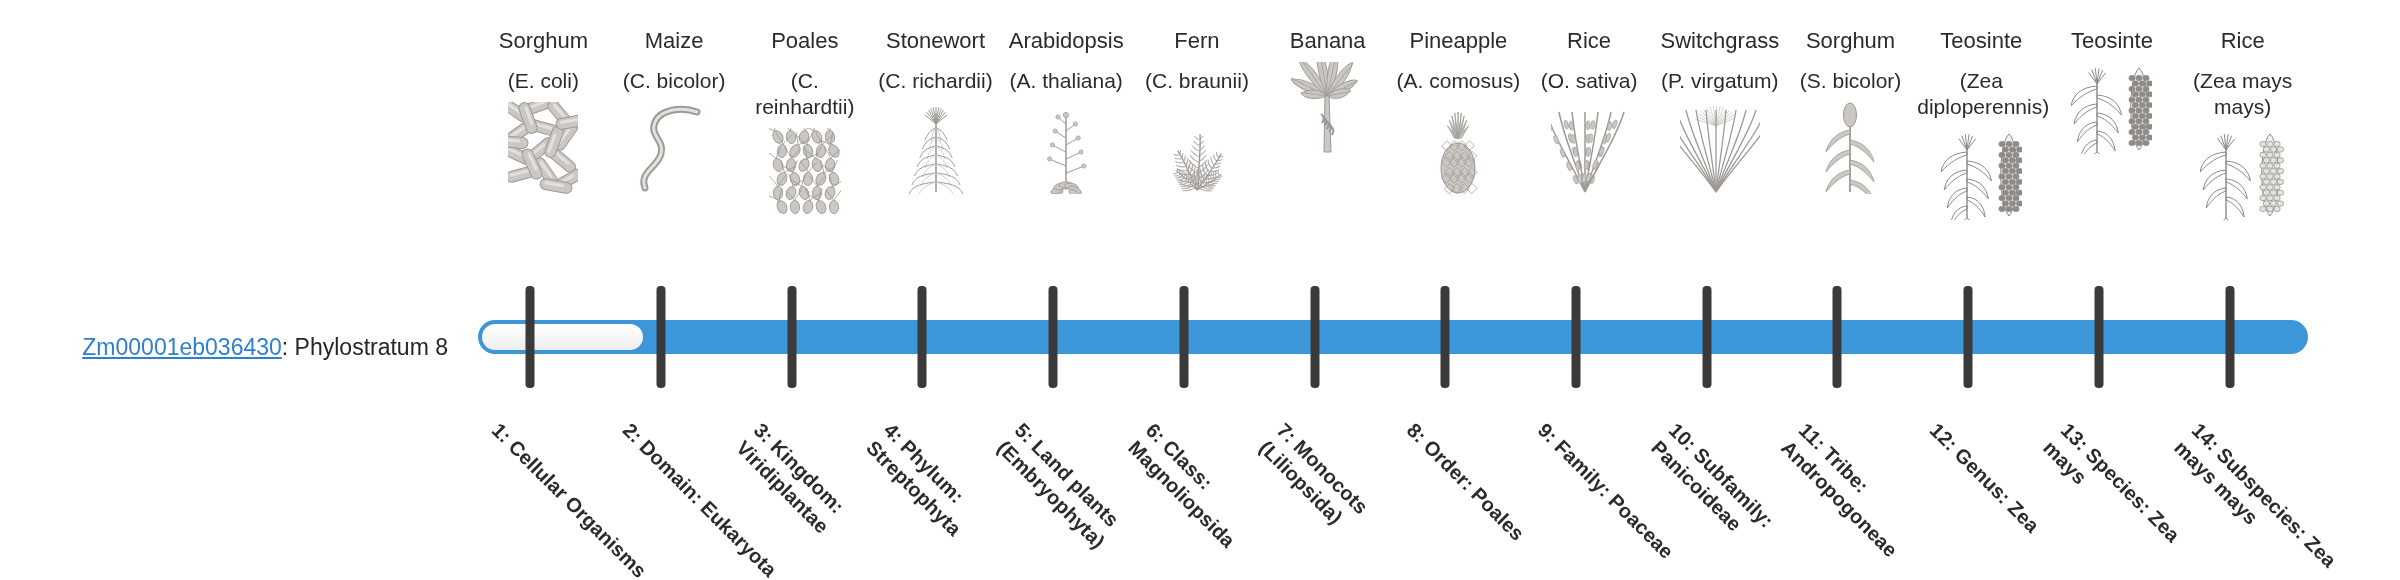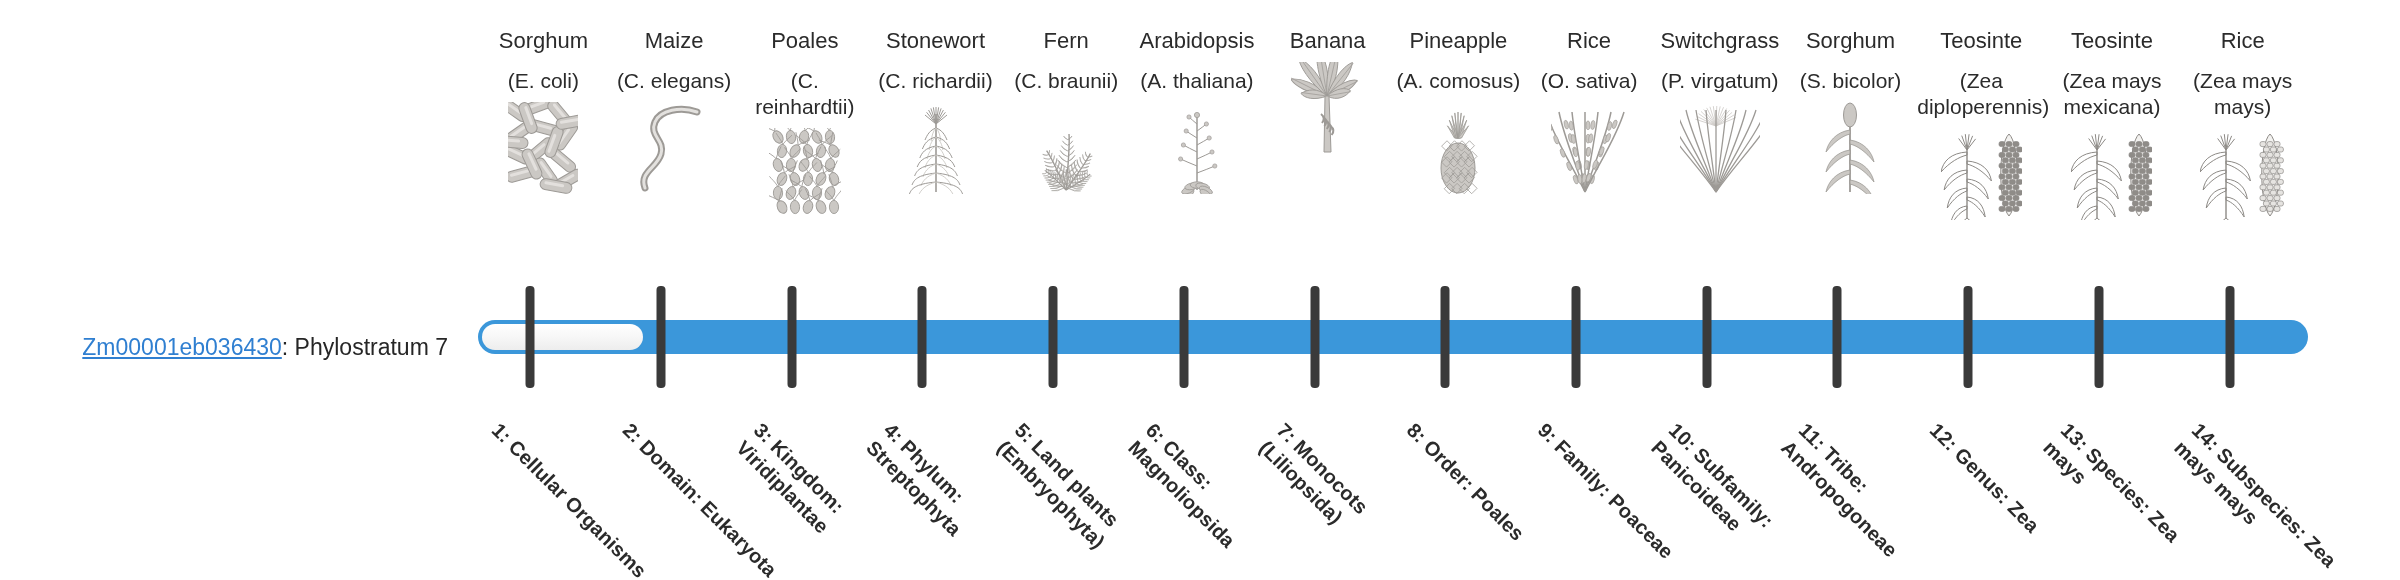--- a/index.html
+++ b/index.html
@@ -139,21 +139,21 @@
     text-align: left;
     letter-spacing: 0.1px;
   }
 </style>
 </head>
 <body>
 
 <div id="viz">
 
   <div id="gene-label">
-    <span id="gene-link">Zm00001eb036430</span><span id="gene-suffix">: Phylostratum 7</span>
+    <span id="gene-link">Zm00001eb036430</span><span id="gene-suffix">: Phylostratum 8</span>
   </div>
 
   <div id="species-strip">
       <div class="species-col">
         <div class="sp-common">Sorghum</div>
         <div class="sp-latin">(E. coli)</div>
         <div class="sp-art">
           <svg width="70" height="92" viewBox="0 0 70 92">
             <g transform="translate(6,8) rotate(35)">
       <rect x="-16" y="-5.5" width="32" height="11" rx="5.5" fill="#cbc8c4" stroke="#9d9a96" stroke-width="1"></rect>
@@ -225,21 +225,21 @@
             </g>
             <g transform="translate(64,20) rotate(-10)">
       <rect x="-16" y="-5.5" width="32" height="11" rx="5.5" fill="#cbc8c4" stroke="#9d9a96" stroke-width="1"></rect>
       <rect x="-12" y="-3" width="20" height="3" rx="1.5" fill="#e8e6e3" opacity="0.8"></rect>
             </g>
           </svg>
         </div>
       </div>
       <div class="species-col">
         <div class="sp-common">Maize</div>
-        <div class="sp-latin">(C. elegans)</div>
+        <div class="sp-latin">(C. bicolor)</div>
         <div class="sp-art">
           <svg width="78" height="92" viewBox="0 0 78 92">
     <path d="M10 86 C4 70 22 66 26 52 C30 38 14 34 20 20 C25 8 46 4 62 10" fill="none" stroke="#9d9a96" stroke-width="7" stroke-linecap="round"></path>
     <path d="M10 86 C4 70 22 66 26 52 C30 38 14 34 20 20 C25 8 46 4 62 10" fill="none" stroke="#e3e1de" stroke-width="3" stroke-linecap="round"></path>
   </svg>
         </div>
       </div>
       <div class="species-col">
         <div class="sp-common">Poales</div>
         <div class="sp-latin">(C. reinhardtii)</div>
@@ -440,133 +440,20 @@
                <path d="M30 71 C 20.5 74 16.700000000000003 79 14.799999999999999 84" stroke="#cbc8c4" stroke-width="0.9" fill="none"></path>
                <path d="M30 71 C 39.5 74 43.3 79 45.2 84" stroke="#cbc8c4" stroke-width="0.9" fill="none"></path>
             <path d="M30 80 C 8.399999999999999 82 5.399999999999999 87 3.3999999999999986 92" stroke="#9d9a96" stroke-width="1" fill="none"></path>
                <path d="M30 80 C 51.6 82 54.6 87 56.6 92" stroke="#9d9a96" stroke-width="1" fill="none"></path>
                <path d="M30 80 C 19.2 83 14.88 88 12.719999999999999 93" stroke="#cbc8c4" stroke-width="0.9" fill="none"></path>
                <path d="M30 80 C 40.8 83 45.12 88 47.28 93" stroke="#cbc8c4" stroke-width="0.9" fill="none"></path>
           </svg>
         </div>
       </div>
       <div class="species-col">
-        <div class="sp-common">Fern</div>
-        <div class="sp-latin">(C. braunii)</div>
-        <div class="sp-art">
-          <svg width="84" height="92" viewBox="0 0 84 92">
-    <g transform="translate(42,88) rotate(0) scale(1)">
-      <path d="M0 0 C 2 -25.2 4 -42 3 -56" stroke="#9d9a96" stroke-width="1.4" fill="none"></path>
-              <path d="M0.2 -5.6000000000000005 q -8.4175 -3.00625 -12.025 -10.22125" stroke="#9d9a96" stroke-width="1" fill="#cbc8c4" opacity="0.85"></path>
-          <path d="M0.2 -5.6000000000000005 q 8.4175 -3.00625 12.025 -10.22125" stroke="#9d9a96" stroke-width="1" fill="#cbc8c4" opacity="0.85"></path>
-              <path d="M0.4 -11.200000000000001 q -7.7349999999999985 -2.7624999999999997 -11.049999999999999 -9.392499999999998" stroke="#9d9a96" stroke-width="1" fill="#cbc8c4" opacity="0.85"></path>
-          <path d="M0.4 -11.200000000000001 q 7.7349999999999985 -2.7624999999999997 11.049999999999999 -9.392499999999998" stroke="#9d9a96" stroke-width="1" fill="#cbc8c4" opacity="0.85"></path>
-              <path d="M0.6 -16.8 q -7.0525 -2.5187500000000003 -10.075000000000001 -8.56375" stroke="#9d9a96" stroke-width="1" fill="#cbc8c4" opacity="0.85"></path>
-          <path d="M0.6 -16.8 q 7.0525 -2.5187500000000003 10.075000000000001 -8.56375" stroke="#9d9a96" stroke-width="1" fill="#cbc8c4" opacity="0.85"></path>
-              <path d="M0.8 -22.400000000000002 q -6.369999999999999 -2.275 -9.1 -7.734999999999999" stroke="#9d9a96" stroke-width="1" fill="#cbc8c4" opacity="0.85"></path>
-          <path d="M0.8 -22.400000000000002 q 6.369999999999999 -2.275 9.1 -7.734999999999999" stroke="#9d9a96" stroke-width="1" fill="#cbc8c4" opacity="0.85"></path>
-              <path d="M1 -28 q -5.6875 -2.03125 -8.125 -6.90625" stroke="#9d9a96" stroke-width="1" fill="#cbc8c4" opacity="0.85"></path>
-          <path d="M1 -28 q 5.6875 -2.03125 8.125 -6.90625" stroke="#9d9a96" stroke-width="1" fill="#cbc8c4" opacity="0.85"></path>
-              <path d="M1.2 -33.6 q -5.005 -1.7875 -7.15 -6.077500000000001" stroke="#9d9a96" stroke-width="1" fill="#cbc8c4" opacity="0.85"></path>
-          <path d="M1.2 -33.6 q 5.005 -1.7875 7.15 -6.077500000000001" stroke="#9d9a96" stroke-width="1" fill="#cbc8c4" opacity="0.85"></path>
-              <path d="M1.4 -39.199999999999996 q -4.3225 -1.5437500000000002 -6.175000000000001 -5.24875" stroke="#9d9a96" stroke-width="1" fill="#cbc8c4" opacity="0.85"></path>
-          <path d="M1.4 -39.199999999999996 q 4.3225 -1.5437500000000002 6.175000000000001 -5.24875" stroke="#9d9a96" stroke-width="1" fill="#cbc8c4" opacity="0.85"></path>
-              <path d="M1.6 -44.800000000000004 q -3.6399999999999992 -1.2999999999999998 -5.199999999999999 -4.419999999999999" stroke="#9d9a96" stroke-width="1" fill="#cbc8c4" opacity="0.85"></path>
-          <path d="M1.6 -44.800000000000004 q 3.6399999999999992 -1.2999999999999998 5.199999999999999 -4.419999999999999" stroke="#9d9a96" stroke-width="1" fill="#cbc8c4" opacity="0.85"></path>
-              <path d="M1.8 -50.4 q -2.9574999999999996 -1.05625 -4.225 -3.5912499999999996" stroke="#9d9a96" stroke-width="1" fill="#cbc8c4" opacity="0.85"></path>
-          <path d="M1.8 -50.4 q 2.9574999999999996 -1.05625 4.225 -3.5912499999999996" stroke="#9d9a96" stroke-width="1" fill="#cbc8c4" opacity="0.85"></path>
-            </g>
-            <g transform="translate(42,88) rotate(-30) scale(0.95)">
-      <path d="M0 0 C 2 -20.7 4 -34.5 3 -46" stroke="#9d9a96" stroke-width="1.4" fill="none"></path>
-              <path d="M0.2 -4.6000000000000005 q -8.4175 -3.00625 -12.025 -10.22125" stroke="#9d9a96" stroke-width="1" fill="#cbc8c4" opacity="0.85"></path>
-          <path d="M0.2 -4.6000000000000005 q 8.4175 -3.00625 12.025 -10.22125" stroke="#9d9a96" stroke-width="1" fill="#cbc8c4" opacity="0.85"></path>
-              <path d="M0.4 -9.200000000000001 q -7.7349999999999985 -2.7624999999999997 -11.049999999999999 -9.392499999999998" stroke="#9d9a96" stroke-width="1" fill="#cbc8c4" opacity="0.85"></path>
-          <path d="M0.4 -9.200000000000001 q 7.7349999999999985 -2.7624999999999997 11.049999999999999 -9.392499999999998" stroke="#9d9a96" stroke-width="1" fill="#cbc8c4" opacity="0.85"></path>
-              <path d="M0.6 -13.799999999999999 q -7.0525 -2.5187500000000003 -10.075000000000001 -8.56375" stroke="#9d9a96" stroke-width="1" fill="#cbc8c4" opacity="0.85"></path>
-          <path d="M0.6 -13.799999999999999 q 7.0525 -2.5187500000000003 10.075000000000001 -8.56375" stroke="#9d9a96" stroke-width="1" fill="#cbc8c4" opacity="0.85"></path>
-              <path d="M0.8 -18.400000000000002 q -6.369999999999999 -2.275 -9.1 -7.734999999999999" stroke="#9d9a96" stroke-width="1" fill="#cbc8c4" opacity="0.85"></path>
-          <path d="M0.8 -18.400000000000002 q 6.369999999999999 -2.275 9.1 -7.734999999999999" stroke="#9d9a96" stroke-width="1" fill="#cbc8c4" opacity="0.85"></path>
-              <path d="M1 -23 q -5.6875 -2.03125 -8.125 -6.90625" stroke="#9d9a96" stroke-width="1" fill="#cbc8c4" opacity="0.85"></path>
-          <path d="M1 -23 q 5.6875 -2.03125 8.125 -6.90625" stroke="#9d9a96" stroke-width="1" fill="#cbc8c4" opacity="0.85"></path>
-              <path d="M1.2 -27.599999999999998 q -5.005 -1.7875 -7.15 -6.077500000000001" stroke="#9d9a96" stroke-width="1" fill="#cbc8c4" opacity="0.85"></path>
-          <path d="M1.2 -27.599999999999998 q 5.005 -1.7875 7.15 -6.077500000000001" stroke="#9d9a96" stroke-width="1" fill="#cbc8c4" opacity="0.85"></path>
-              <path d="M1.4 -32.199999999999996 q -4.3225 -1.5437500000000002 -6.175000000000001 -5.24875" stroke="#9d9a96" stroke-width="1" fill="#cbc8c4" opacity="0.85"></path>
-          <path d="M1.4 -32.199999999999996 q 4.3225 -1.5437500000000002 6.175000000000001 -5.24875" stroke="#9d9a96" stroke-width="1" fill="#cbc8c4" opacity="0.85"></path>
-              <path d="M1.6 -36.800000000000004 q -3.6399999999999992 -1.2999999999999998 -5.199999999999999 -4.419999999999999" stroke="#9d9a96" stroke-width="1" fill="#cbc8c4" opacity="0.85"></path>
-          <path d="M1.6 -36.800000000000004 q 3.6399999999999992 -1.2999999999999998 5.199999999999999 -4.419999999999999" stroke="#9d9a96" stroke-width="1" fill="#cbc8c4" opacity="0.85"></path>
-              <path d="M1.8 -41.4 q -2.9574999999999996 -1.05625 -4.225 -3.5912499999999996" stroke="#9d9a96" stroke-width="1" fill="#cbc8c4" opacity="0.85"></path>
-          <path d="M1.8 -41.4 q 2.9574999999999996 -1.05625 4.225 -3.5912499999999996" stroke="#9d9a96" stroke-width="1" fill="#cbc8c4" opacity="0.85"></path>
-            </g>
-            <g transform="translate(42,88) rotate(30) scale(0.95)">
-      <path d="M0 0 C 2 -20.7 4 -34.5 3 -46" stroke="#9d9a96" stroke-width="1.4" fill="none"></path>
-              <path d="M0.2 -4.6000000000000005 q -8.4175 -3.00625 -12.025 -10.22125" stroke="#9d9a96" stroke-width="1" fill="#cbc8c4" opacity="0.85"></path>
-          <path d="M0.2 -4.6000000000000005 q 8.4175 -3.00625 12.025 -10.22125" stroke="#9d9a96" stroke-width="1" fill="#cbc8c4" opacity="0.85"></path>
-              <path d="M0.4 -9.200000000000001 q -7.7349999999999985 -2.7624999999999997 -11.049999999999999 -9.392499999999998" stroke="#9d9a96" stroke-width="1" fill="#cbc8c4" opacity="0.85"></path>
-          <path d="M0.4 -9.200000000000001 q 7.7349999999999985 -2.7624999999999997 11.049999999999999 -9.392499999999998" stroke="#9d9a96" stroke-width="1" fill="#cbc8c4" opacity="0.85"></path>
-              <path d="M0.6 -13.799999999999999 q -7.0525 -2.5187500000000003 -10.075000000000001 -8.56375" stroke="#9d9a96" stroke-width="1" fill="#cbc8c4" opacity="0.85"></path>
-          <path d="M0.6 -13.799999999999999 q 7.0525 -2.5187500000000003 10.075000000000001 -8.56375" stroke="#9d9a96" stroke-width="1" fill="#cbc8c4" opacity="0.85"></path>
-              <path d="M0.8 -18.400000000000002 q -6.369999999999999 -2.275 -9.1 -7.734999999999999" stroke="#9d9a96" stroke-width="1" fill="#cbc8c4" opacity="0.85"></path>
-          <path d="M0.8 -18.400000000000002 q 6.369999999999999 -2.275 9.1 -7.734999999999999" stroke="#9d9a96" stroke-width="1" fill="#cbc8c4" opacity="0.85"></path>
-              <path d="M1 -23 q -5.6875 -2.03125 -8.125 -6.90625" stroke="#9d9a96" stroke-width="1" fill="#cbc8c4" opacity="0.85"></path>
-          <path d="M1 -23 q 5.6875 -2.03125 8.125 -6.90625" stroke="#9d9a96" stroke-width="1" fill="#cbc8c4" opacity="0.85"></path>
-              <path d="M1.2 -27.599999999999998 q -5.005 -1.7875 -7.15 -6.077500000000001" stroke="#9d9a96" stroke-width="1" fill="#cbc8c4" opacity="0.85"></path>
-          <path d="M1.2 -27.599999999999998 q 5.005 -1.7875 7.15 -6.077500000000001" stroke="#9d9a96" stroke-width="1" fill="#cbc8c4" opacity="0.85"></path>
-              <path d="M1.4 -32.199999999999996 q -4.3225 -1.5437500000000002 -6.175000000000001 -5.24875" stroke="#9d9a96" stroke-width="1" fill="#cbc8c4" opacity="0.85"></path>
-          <path d="M1.4 -32.199999999999996 q 4.3225 -1.5437500000000002 6.175000000000001 -5.24875" stroke="#9d9a96" stroke-width="1" fill="#cbc8c4" opacity="0.85"></path>
-              <path d="M1.6 -36.800000000000004 q -3.6399999999999992 -1.2999999999999998 -5.199999999999999 -4.419999999999999" stroke="#9d9a96" stroke-width="1" fill="#cbc8c4" opacity="0.85"></path>
-          <path d="M1.6 -36.800000000000004 q 3.6399999999999992 -1.2999999999999998 5.199999999999999 -4.419999999999999" stroke="#9d9a96" stroke-width="1" fill="#cbc8c4" opacity="0.85"></path>
-              <path d="M1.8 -41.4 q -2.9574999999999996 -1.05625 -4.225 -3.5912499999999996" stroke="#9d9a96" stroke-width="1" fill="#cbc8c4" opacity="0.85"></path>
-          <path d="M1.8 -41.4 q 2.9574999999999996 -1.05625 4.225 -3.5912499999999996" stroke="#9d9a96" stroke-width="1" fill="#cbc8c4" opacity="0.85"></path>
-            </g>
-    <g transform="translate(42,88) rotate(-52) scale(0.8)">
-      <path d="M0 0 C 2 -16.2 4 -27 3 -36" stroke="#9d9a96" stroke-width="1.4" fill="none"></path>
-              <path d="M0.2 -3.6 q -8.4175 -3.00625 -12.025 -10.22125" stroke="#9d9a96" stroke-width="1" fill="#cbc8c4" opacity="0.85"></path>
-          <path d="M0.2 -3.6 q 8.4175 -3.00625 12.025 -10.22125" stroke="#9d9a96" stroke-width="1" fill="#cbc8c4" opacity="0.85"></path>
-              <path d="M0.4 -7.2 q -7.7349999999999985 -2.7624999999999997 -11.049999999999999 -9.392499999999998" stroke="#9d9a96" stroke-width="1" fill="#cbc8c4" opacity="0.85"></path>
-          <path d="M0.4 -7.2 q 7.7349999999999985 -2.7624999999999997 11.049999999999999 -9.392499999999998" stroke="#9d9a96" stroke-width="1" fill="#cbc8c4" opacity="0.85"></path>
-              <path d="M0.6 -10.799999999999999 q -7.0525 -2.5187500000000003 -10.075000000000001 -8.56375" stroke="#9d9a96" stroke-width="1" fill="#cbc8c4" opacity="0.85"></path>
-          <path d="M0.6 -10.799999999999999 q 7.0525 -2.5187500000000003 10.075000000000001 -8.56375" stroke="#9d9a96" stroke-width="1" fill="#cbc8c4" opacity="0.85"></path>
-              <path d="M0.8 -14.4 q -6.369999999999999 -2.275 -9.1 -7.734999999999999" stroke="#9d9a96" stroke-width="1" fill="#cbc8c4" opacity="0.85"></path>
-          <path d="M0.8 -14.4 q 6.369999999999999 -2.275 9.1 -7.734999999999999" stroke="#9d9a96" stroke-width="1" fill="#cbc8c4" opacity="0.85"></path>
-              <path d="M1 -18 q -5.6875 -2.03125 -8.125 -6.90625" stroke="#9d9a96" stroke-width="1" fill="#cbc8c4" opacity="0.85"></path>
-          <path d="M1 -18 q 5.6875 -2.03125 8.125 -6.90625" stroke="#9d9a96" stroke-width="1" fill="#cbc8c4" opacity="0.85"></path>
-              <path d="M1.2 -21.599999999999998 q -5.005 -1.7875 -7.15 -6.077500000000001" stroke="#9d9a96" stroke-width="1" fill="#cbc8c4" opacity="0.85"></path>
-          <path d="M1.2 -21.599999999999998 q 5.005 -1.7875 7.15 -6.077500000000001" stroke="#9d9a96" stroke-width="1" fill="#cbc8c4" opacity="0.85"></path>
-              <path d="M1.4 -25.2 q -4.3225 -1.5437500000000002 -6.175000000000001 -5.24875" stroke="#9d9a96" stroke-width="1" fill="#cbc8c4" opacity="0.85"></path>
-          <path d="M1.4 -25.2 q 4.3225 -1.5437500000000002 6.175000000000001 -5.24875" stroke="#9d9a96" stroke-width="1" fill="#cbc8c4" opacity="0.85"></path>
-              <path d="M1.6 -28.8 q -3.6399999999999992 -1.2999999999999998 -5.199999999999999 -4.419999999999999" stroke="#9d9a96" stroke-width="1" fill="#cbc8c4" opacity="0.85"></path>
-          <path d="M1.6 -28.8 q 3.6399999999999992 -1.2999999999999998 5.199999999999999 -4.419999999999999" stroke="#9d9a96" stroke-width="1" fill="#cbc8c4" opacity="0.85"></path>
-              <path d="M1.8 -32.4 q -2.9574999999999996 -1.05625 -4.225 -3.5912499999999996" stroke="#9d9a96" stroke-width="1" fill="#cbc8c4" opacity="0.85"></path>
-          <path d="M1.8 -32.4 q 2.9574999999999996 -1.05625 4.225 -3.5912499999999996" stroke="#9d9a96" stroke-width="1" fill="#cbc8c4" opacity="0.85"></path>
-            </g>
-            <g transform="translate(42,88) rotate(52) scale(0.8)">
-      <path d="M0 0 C 2 -16.2 4 -27 3 -36" stroke="#9d9a96" stroke-width="1.4" fill="none"></path>
-              <path d="M0.2 -3.6 q -8.4175 -3.00625 -12.025 -10.22125" stroke="#9d9a96" stroke-width="1" fill="#cbc8c4" opacity="0.85"></path>
-          <path d="M0.2 -3.6 q 8.4175 -3.00625 12.025 -10.22125" stroke="#9d9a96" stroke-width="1" fill="#cbc8c4" opacity="0.85"></path>
-              <path d="M0.4 -7.2 q -7.7349999999999985 -2.7624999999999997 -11.049999999999999 -9.392499999999998" stroke="#9d9a96" stroke-width="1" fill="#cbc8c4" opacity="0.85"></path>
-          <path d="M0.4 -7.2 q 7.7349999999999985 -2.7624999999999997 11.049999999999999 -9.392499999999998" stroke="#9d9a96" stroke-width="1" fill="#cbc8c4" opacity="0.85"></path>
-              <path d="M0.6 -10.799999999999999 q -7.0525 -2.5187500000000003 -10.075000000000001 -8.56375" stroke="#9d9a96" stroke-width="1" fill="#cbc8c4" opacity="0.85"></path>
-          <path d="M0.6 -10.799999999999999 q 7.0525 -2.5187500000000003 10.075000000000001 -8.56375" stroke="#9d9a96" stroke-width="1" fill="#cbc8c4" opacity="0.85"></path>
-              <path d="M0.8 -14.4 q -6.369999999999999 -2.275 -9.1 -7.734999999999999" stroke="#9d9a96" stroke-width="1" fill="#cbc8c4" opacity="0.85"></path>
-          <path d="M0.8 -14.4 q 6.369999999999999 -2.275 9.1 -7.734999999999999" stroke="#9d9a96" stroke-width="1" fill="#cbc8c4" opacity="0.85"></path>
-              <path d="M1 -18 q -5.6875 -2.03125 -8.125 -6.90625" stroke="#9d9a96" stroke-width="1" fill="#cbc8c4" opacity="0.85"></path>
-          <path d="M1 -18 q 5.6875 -2.03125 8.125 -6.90625" stroke="#9d9a96" stroke-width="1" fill="#cbc8c4" opacity="0.85"></path>
-              <path d="M1.2 -21.599999999999998 q -5.005 -1.7875 -7.15 -6.077500000000001" stroke="#9d9a96" stroke-width="1" fill="#cbc8c4" opacity="0.85"></path>
-          <path d="M1.2 -21.599999999999998 q 5.005 -1.7875 7.15 -6.077500000000001" stroke="#9d9a96" stroke-width="1" fill="#cbc8c4" opacity="0.85"></path>
-              <path d="M1.4 -25.2 q -4.3225 -1.5437500000000002 -6.175000000000001 -5.24875" stroke="#9d9a96" stroke-width="1" fill="#cbc8c4" opacity="0.85"></path>
-          <path d="M1.4 -25.2 q 4.3225 -1.5437500000000002 6.175000000000001 -5.24875" stroke="#9d9a96" stroke-width="1" fill="#cbc8c4" opacity="0.85"></path>
-              <path d="M1.6 -28.8 q -3.6399999999999992 -1.2999999999999998 -5.199999999999999 -4.419999999999999" stroke="#9d9a96" stroke-width="1" fill="#cbc8c4" opacity="0.85"></path>
-          <path d="M1.6 -28.8 q 3.6399999999999992 -1.2999999999999998 5.199999999999999 -4.419999999999999" stroke="#9d9a96" stroke-width="1" fill="#cbc8c4" opacity="0.85"></path>
-              <path d="M1.8 -32.4 q -2.9574999999999996 -1.05625 -4.225 -3.5912499999999996" stroke="#9d9a96" stroke-width="1" fill="#cbc8c4" opacity="0.85"></path>
-          <path d="M1.8 -32.4 q 2.9574999999999996 -1.05625 4.225 -3.5912499999999996" stroke="#9d9a96" stroke-width="1" fill="#cbc8c4" opacity="0.85"></path>
-            </g>
-          </svg>
-        </div>
-      </div>
-      <div class="species-col">
         <div class="sp-common">Arabidopsis</div>
         <div class="sp-latin">(A. thaliana)</div>
         <div class="sp-art">
           <svg width="60" height="92" viewBox="0 0 60 92">
     <line x1="30" y1="14" x2="30" y2="88" stroke="#9d9a96" stroke-width="1.5"></line>
             <path d="M30 22 q -4.8 -4 -8 -7" stroke="#9d9a96" stroke-width="1" fill="none"></path>
          <circle cx="22" cy="15" r="2.1" fill="#cbc8c4" stroke="#9d9a96" stroke-width="0.7"></circle>
             <path d="M30 29 q 5.64 -4 9.4 -7" stroke="#9d9a96" stroke-width="1" fill="none"></path>
          <circle cx="39.4" cy="22" r="2.1" fill="#cbc8c4" stroke="#9d9a96" stroke-width="0.7"></circle>
             <path d="M30 36 q -6.48 -4 -10.8 -7" stroke="#9d9a96" stroke-width="1" fill="none"></path>
@@ -582,20 +469,133 @@
             <path d="M30 71 q 10.679999999999998 -4 17.799999999999997 -7" stroke="#9d9a96" stroke-width="1" fill="none"></path>
          <circle cx="47.8" cy="64" r="2.1" fill="#cbc8c4" stroke="#9d9a96" stroke-width="0.7"></circle>
             <ellipse cx="19.16711471686571" cy="85.47905546699921" rx="7" ry="3.2" transform="rotate(-36.36363636363636 30 86)" fill="#cbc8c4" stroke="#9d9a96" stroke-width="0.8"></ellipse>
             <ellipse cx="21.21500938947978" cy="84.19455493054386" rx="7" ry="3.2" transform="rotate(-24.09090909090909 30 86)" fill="#cbc8c4" stroke="#9d9a96" stroke-width="0.8"></ellipse>
             <ellipse cx="25.17791738532015" cy="83.3036178611025" rx="7" ry="3.2" transform="rotate(-11.818181818181817 30 86)" fill="#cbc8c4" stroke="#9d9a96" stroke-width="0.8"></ellipse>
             <ellipse cx="30.19197647081012" cy="83.00045691453083" rx="7" ry="3.2" transform="rotate(0.45454545454545453 30 86)" fill="#cbc8c4" stroke="#9d9a96" stroke-width="0.8"></ellipse>
             <ellipse cx="35.164187190644796" cy="83.35115722142322" rx="7" ry="3.2" transform="rotate(12.727272727272727 30 86)" fill="#cbc8c4" stroke="#9d9a96" stroke-width="0.8"></ellipse>
             <ellipse cx="39.01067248717891" cy="84.27927069094686" rx="7" ry="3.2" transform="rotate(24.999999999999996 30 86)" fill="#cbc8c4" stroke="#9d9a96" stroke-width="0.8"></ellipse>
             <ellipse cx="40.892948756157274" cy="85.5824806971198" rx="7" ry="3.2" transform="rotate(37.272727272727266 30 86)" fill="#cbc8c4" stroke="#9d9a96" stroke-width="0.8"></ellipse>
     <circle cx="30" cy="13" r="2.6" fill="#cbc8c4" stroke="#9d9a96" stroke-width="0.8"></circle>
+          </svg>
+        </div>
+      </div>
+      <div class="species-col">
+        <div class="sp-common">Fern</div>
+        <div class="sp-latin">(C. braunii)</div>
+        <div class="sp-art">
+          <svg width="84" height="92" viewBox="0 0 84 92">
+    <g transform="translate(42,88) rotate(0) scale(1)">
+      <path d="M0 0 C 2 -25.2 4 -42 3 -56" stroke="#9d9a96" stroke-width="1.4" fill="none"></path>
+              <path d="M0.2 -5.6000000000000005 q -8.4175 -3.00625 -12.025 -10.22125" stroke="#9d9a96" stroke-width="1" fill="#cbc8c4" opacity="0.85"></path>
+          <path d="M0.2 -5.6000000000000005 q 8.4175 -3.00625 12.025 -10.22125" stroke="#9d9a96" stroke-width="1" fill="#cbc8c4" opacity="0.85"></path>
+              <path d="M0.4 -11.200000000000001 q -7.7349999999999985 -2.7624999999999997 -11.049999999999999 -9.392499999999998" stroke="#9d9a96" stroke-width="1" fill="#cbc8c4" opacity="0.85"></path>
+          <path d="M0.4 -11.200000000000001 q 7.7349999999999985 -2.7624999999999997 11.049999999999999 -9.392499999999998" stroke="#9d9a96" stroke-width="1" fill="#cbc8c4" opacity="0.85"></path>
+              <path d="M0.6 -16.8 q -7.0525 -2.5187500000000003 -10.075000000000001 -8.56375" stroke="#9d9a96" stroke-width="1" fill="#cbc8c4" opacity="0.85"></path>
+          <path d="M0.6 -16.8 q 7.0525 -2.5187500000000003 10.075000000000001 -8.56375" stroke="#9d9a96" stroke-width="1" fill="#cbc8c4" opacity="0.85"></path>
+              <path d="M0.8 -22.400000000000002 q -6.369999999999999 -2.275 -9.1 -7.734999999999999" stroke="#9d9a96" stroke-width="1" fill="#cbc8c4" opacity="0.85"></path>
+          <path d="M0.8 -22.400000000000002 q 6.369999999999999 -2.275 9.1 -7.734999999999999" stroke="#9d9a96" stroke-width="1" fill="#cbc8c4" opacity="0.85"></path>
+              <path d="M1 -28 q -5.6875 -2.03125 -8.125 -6.90625" stroke="#9d9a96" stroke-width="1" fill="#cbc8c4" opacity="0.85"></path>
+          <path d="M1 -28 q 5.6875 -2.03125 8.125 -6.90625" stroke="#9d9a96" stroke-width="1" fill="#cbc8c4" opacity="0.85"></path>
+              <path d="M1.2 -33.6 q -5.005 -1.7875 -7.15 -6.077500000000001" stroke="#9d9a96" stroke-width="1" fill="#cbc8c4" opacity="0.85"></path>
+          <path d="M1.2 -33.6 q 5.005 -1.7875 7.15 -6.077500000000001" stroke="#9d9a96" stroke-width="1" fill="#cbc8c4" opacity="0.85"></path>
+              <path d="M1.4 -39.199999999999996 q -4.3225 -1.5437500000000002 -6.175000000000001 -5.24875" stroke="#9d9a96" stroke-width="1" fill="#cbc8c4" opacity="0.85"></path>
+          <path d="M1.4 -39.199999999999996 q 4.3225 -1.5437500000000002 6.175000000000001 -5.24875" stroke="#9d9a96" stroke-width="1" fill="#cbc8c4" opacity="0.85"></path>
+              <path d="M1.6 -44.800000000000004 q -3.6399999999999992 -1.2999999999999998 -5.199999999999999 -4.419999999999999" stroke="#9d9a96" stroke-width="1" fill="#cbc8c4" opacity="0.85"></path>
+          <path d="M1.6 -44.800000000000004 q 3.6399999999999992 -1.2999999999999998 5.199999999999999 -4.419999999999999" stroke="#9d9a96" stroke-width="1" fill="#cbc8c4" opacity="0.85"></path>
+              <path d="M1.8 -50.4 q -2.9574999999999996 -1.05625 -4.225 -3.5912499999999996" stroke="#9d9a96" stroke-width="1" fill="#cbc8c4" opacity="0.85"></path>
+          <path d="M1.8 -50.4 q 2.9574999999999996 -1.05625 4.225 -3.5912499999999996" stroke="#9d9a96" stroke-width="1" fill="#cbc8c4" opacity="0.85"></path>
+            </g>
+            <g transform="translate(42,88) rotate(-30) scale(0.95)">
+      <path d="M0 0 C 2 -20.7 4 -34.5 3 -46" stroke="#9d9a96" stroke-width="1.4" fill="none"></path>
+              <path d="M0.2 -4.6000000000000005 q -8.4175 -3.00625 -12.025 -10.22125" stroke="#9d9a96" stroke-width="1" fill="#cbc8c4" opacity="0.85"></path>
+          <path d="M0.2 -4.6000000000000005 q 8.4175 -3.00625 12.025 -10.22125" stroke="#9d9a96" stroke-width="1" fill="#cbc8c4" opacity="0.85"></path>
+              <path d="M0.4 -9.200000000000001 q -7.7349999999999985 -2.7624999999999997 -11.049999999999999 -9.392499999999998" stroke="#9d9a96" stroke-width="1" fill="#cbc8c4" opacity="0.85"></path>
+          <path d="M0.4 -9.200000000000001 q 7.7349999999999985 -2.7624999999999997 11.049999999999999 -9.392499999999998" stroke="#9d9a96" stroke-width="1" fill="#cbc8c4" opacity="0.85"></path>
+              <path d="M0.6 -13.799999999999999 q -7.0525 -2.5187500000000003 -10.075000000000001 -8.56375" stroke="#9d9a96" stroke-width="1" fill="#cbc8c4" opacity="0.85"></path>
+          <path d="M0.6 -13.799999999999999 q 7.0525 -2.5187500000000003 10.075000000000001 -8.56375" stroke="#9d9a96" stroke-width="1" fill="#cbc8c4" opacity="0.85"></path>
+              <path d="M0.8 -18.400000000000002 q -6.369999999999999 -2.275 -9.1 -7.734999999999999" stroke="#9d9a96" stroke-width="1" fill="#cbc8c4" opacity="0.85"></path>
+          <path d="M0.8 -18.400000000000002 q 6.369999999999999 -2.275 9.1 -7.734999999999999" stroke="#9d9a96" stroke-width="1" fill="#cbc8c4" opacity="0.85"></path>
+              <path d="M1 -23 q -5.6875 -2.03125 -8.125 -6.90625" stroke="#9d9a96" stroke-width="1" fill="#cbc8c4" opacity="0.85"></path>
+          <path d="M1 -23 q 5.6875 -2.03125 8.125 -6.90625" stroke="#9d9a96" stroke-width="1" fill="#cbc8c4" opacity="0.85"></path>
+              <path d="M1.2 -27.599999999999998 q -5.005 -1.7875 -7.15 -6.077500000000001" stroke="#9d9a96" stroke-width="1" fill="#cbc8c4" opacity="0.85"></path>
+          <path d="M1.2 -27.599999999999998 q 5.005 -1.7875 7.15 -6.077500000000001" stroke="#9d9a96" stroke-width="1" fill="#cbc8c4" opacity="0.85"></path>
+              <path d="M1.4 -32.199999999999996 q -4.3225 -1.5437500000000002 -6.175000000000001 -5.24875" stroke="#9d9a96" stroke-width="1" fill="#cbc8c4" opacity="0.85"></path>
+          <path d="M1.4 -32.199999999999996 q 4.3225 -1.5437500000000002 6.175000000000001 -5.24875" stroke="#9d9a96" stroke-width="1" fill="#cbc8c4" opacity="0.85"></path>
+              <path d="M1.6 -36.800000000000004 q -3.6399999999999992 -1.2999999999999998 -5.199999999999999 -4.419999999999999" stroke="#9d9a96" stroke-width="1" fill="#cbc8c4" opacity="0.85"></path>
+          <path d="M1.6 -36.800000000000004 q 3.6399999999999992 -1.2999999999999998 5.199999999999999 -4.419999999999999" stroke="#9d9a96" stroke-width="1" fill="#cbc8c4" opacity="0.85"></path>
+              <path d="M1.8 -41.4 q -2.9574999999999996 -1.05625 -4.225 -3.5912499999999996" stroke="#9d9a96" stroke-width="1" fill="#cbc8c4" opacity="0.85"></path>
+          <path d="M1.8 -41.4 q 2.9574999999999996 -1.05625 4.225 -3.5912499999999996" stroke="#9d9a96" stroke-width="1" fill="#cbc8c4" opacity="0.85"></path>
+            </g>
+            <g transform="translate(42,88) rotate(30) scale(0.95)">
+      <path d="M0 0 C 2 -20.7 4 -34.5 3 -46" stroke="#9d9a96" stroke-width="1.4" fill="none"></path>
+              <path d="M0.2 -4.6000000000000005 q -8.4175 -3.00625 -12.025 -10.22125" stroke="#9d9a96" stroke-width="1" fill="#cbc8c4" opacity="0.85"></path>
+          <path d="M0.2 -4.6000000000000005 q 8.4175 -3.00625 12.025 -10.22125" stroke="#9d9a96" stroke-width="1" fill="#cbc8c4" opacity="0.85"></path>
+              <path d="M0.4 -9.200000000000001 q -7.7349999999999985 -2.7624999999999997 -11.049999999999999 -9.392499999999998" stroke="#9d9a96" stroke-width="1" fill="#cbc8c4" opacity="0.85"></path>
+          <path d="M0.4 -9.200000000000001 q 7.7349999999999985 -2.7624999999999997 11.049999999999999 -9.392499999999998" stroke="#9d9a96" stroke-width="1" fill="#cbc8c4" opacity="0.85"></path>
+              <path d="M0.6 -13.799999999999999 q -7.0525 -2.5187500000000003 -10.075000000000001 -8.56375" stroke="#9d9a96" stroke-width="1" fill="#cbc8c4" opacity="0.85"></path>
+          <path d="M0.6 -13.799999999999999 q 7.0525 -2.5187500000000003 10.075000000000001 -8.56375" stroke="#9d9a96" stroke-width="1" fill="#cbc8c4" opacity="0.85"></path>
+              <path d="M0.8 -18.400000000000002 q -6.369999999999999 -2.275 -9.1 -7.734999999999999" stroke="#9d9a96" stroke-width="1" fill="#cbc8c4" opacity="0.85"></path>
+          <path d="M0.8 -18.400000000000002 q 6.369999999999999 -2.275 9.1 -7.734999999999999" stroke="#9d9a96" stroke-width="1" fill="#cbc8c4" opacity="0.85"></path>
+              <path d="M1 -23 q -5.6875 -2.03125 -8.125 -6.90625" stroke="#9d9a96" stroke-width="1" fill="#cbc8c4" opacity="0.85"></path>
+          <path d="M1 -23 q 5.6875 -2.03125 8.125 -6.90625" stroke="#9d9a96" stroke-width="1" fill="#cbc8c4" opacity="0.85"></path>
+              <path d="M1.2 -27.599999999999998 q -5.005 -1.7875 -7.15 -6.077500000000001" stroke="#9d9a96" stroke-width="1" fill="#cbc8c4" opacity="0.85"></path>
+          <path d="M1.2 -27.599999999999998 q 5.005 -1.7875 7.15 -6.077500000000001" stroke="#9d9a96" stroke-width="1" fill="#cbc8c4" opacity="0.85"></path>
+              <path d="M1.4 -32.199999999999996 q -4.3225 -1.5437500000000002 -6.175000000000001 -5.24875" stroke="#9d9a96" stroke-width="1" fill="#cbc8c4" opacity="0.85"></path>
+          <path d="M1.4 -32.199999999999996 q 4.3225 -1.5437500000000002 6.175000000000001 -5.24875" stroke="#9d9a96" stroke-width="1" fill="#cbc8c4" opacity="0.85"></path>
+              <path d="M1.6 -36.800000000000004 q -3.6399999999999992 -1.2999999999999998 -5.199999999999999 -4.419999999999999" stroke="#9d9a96" stroke-width="1" fill="#cbc8c4" opacity="0.85"></path>
+          <path d="M1.6 -36.800000000000004 q 3.6399999999999992 -1.2999999999999998 5.199999999999999 -4.419999999999999" stroke="#9d9a96" stroke-width="1" fill="#cbc8c4" opacity="0.85"></path>
+              <path d="M1.8 -41.4 q -2.9574999999999996 -1.05625 -4.225 -3.5912499999999996" stroke="#9d9a96" stroke-width="1" fill="#cbc8c4" opacity="0.85"></path>
+          <path d="M1.8 -41.4 q 2.9574999999999996 -1.05625 4.225 -3.5912499999999996" stroke="#9d9a96" stroke-width="1" fill="#cbc8c4" opacity="0.85"></path>
+            </g>
+    <g transform="translate(42,88) rotate(-52) scale(0.8)">
+      <path d="M0 0 C 2 -16.2 4 -27 3 -36" stroke="#9d9a96" stroke-width="1.4" fill="none"></path>
+              <path d="M0.2 -3.6 q -8.4175 -3.00625 -12.025 -10.22125" stroke="#9d9a96" stroke-width="1" fill="#cbc8c4" opacity="0.85"></path>
+          <path d="M0.2 -3.6 q 8.4175 -3.00625 12.025 -10.22125" stroke="#9d9a96" stroke-width="1" fill="#cbc8c4" opacity="0.85"></path>
+              <path d="M0.4 -7.2 q -7.7349999999999985 -2.7624999999999997 -11.049999999999999 -9.392499999999998" stroke="#9d9a96" stroke-width="1" fill="#cbc8c4" opacity="0.85"></path>
+          <path d="M0.4 -7.2 q 7.7349999999999985 -2.7624999999999997 11.049999999999999 -9.392499999999998" stroke="#9d9a96" stroke-width="1" fill="#cbc8c4" opacity="0.85"></path>
+              <path d="M0.6 -10.799999999999999 q -7.0525 -2.5187500000000003 -10.075000000000001 -8.56375" stroke="#9d9a96" stroke-width="1" fill="#cbc8c4" opacity="0.85"></path>
+          <path d="M0.6 -10.799999999999999 q 7.0525 -2.5187500000000003 10.075000000000001 -8.56375" stroke="#9d9a96" stroke-width="1" fill="#cbc8c4" opacity="0.85"></path>
+              <path d="M0.8 -14.4 q -6.369999999999999 -2.275 -9.1 -7.734999999999999" stroke="#9d9a96" stroke-width="1" fill="#cbc8c4" opacity="0.85"></path>
+          <path d="M0.8 -14.4 q 6.369999999999999 -2.275 9.1 -7.734999999999999" stroke="#9d9a96" stroke-width="1" fill="#cbc8c4" opacity="0.85"></path>
+              <path d="M1 -18 q -5.6875 -2.03125 -8.125 -6.90625" stroke="#9d9a96" stroke-width="1" fill="#cbc8c4" opacity="0.85"></path>
+          <path d="M1 -18 q 5.6875 -2.03125 8.125 -6.90625" stroke="#9d9a96" stroke-width="1" fill="#cbc8c4" opacity="0.85"></path>
+              <path d="M1.2 -21.599999999999998 q -5.005 -1.7875 -7.15 -6.077500000000001" stroke="#9d9a96" stroke-width="1" fill="#cbc8c4" opacity="0.85"></path>
+          <path d="M1.2 -21.599999999999998 q 5.005 -1.7875 7.15 -6.077500000000001" stroke="#9d9a96" stroke-width="1" fill="#cbc8c4" opacity="0.85"></path>
+              <path d="M1.4 -25.2 q -4.3225 -1.5437500000000002 -6.175000000000001 -5.24875" stroke="#9d9a96" stroke-width="1" fill="#cbc8c4" opacity="0.85"></path>
+          <path d="M1.4 -25.2 q 4.3225 -1.5437500000000002 6.175000000000001 -5.24875" stroke="#9d9a96" stroke-width="1" fill="#cbc8c4" opacity="0.85"></path>
+              <path d="M1.6 -28.8 q -3.6399999999999992 -1.2999999999999998 -5.199999999999999 -4.419999999999999" stroke="#9d9a96" stroke-width="1" fill="#cbc8c4" opacity="0.85"></path>
+          <path d="M1.6 -28.8 q 3.6399999999999992 -1.2999999999999998 5.199999999999999 -4.419999999999999" stroke="#9d9a96" stroke-width="1" fill="#cbc8c4" opacity="0.85"></path>
+              <path d="M1.8 -32.4 q -2.9574999999999996 -1.05625 -4.225 -3.5912499999999996" stroke="#9d9a96" stroke-width="1" fill="#cbc8c4" opacity="0.85"></path>
+          <path d="M1.8 -32.4 q 2.9574999999999996 -1.05625 4.225 -3.5912499999999996" stroke="#9d9a96" stroke-width="1" fill="#cbc8c4" opacity="0.85"></path>
+            </g>
+            <g transform="translate(42,88) rotate(52) scale(0.8)">
+      <path d="M0 0 C 2 -16.2 4 -27 3 -36" stroke="#9d9a96" stroke-width="1.4" fill="none"></path>
+              <path d="M0.2 -3.6 q -8.4175 -3.00625 -12.025 -10.22125" stroke="#9d9a96" stroke-width="1" fill="#cbc8c4" opacity="0.85"></path>
+          <path d="M0.2 -3.6 q 8.4175 -3.00625 12.025 -10.22125" stroke="#9d9a96" stroke-width="1" fill="#cbc8c4" opacity="0.85"></path>
+              <path d="M0.4 -7.2 q -7.7349999999999985 -2.7624999999999997 -11.049999999999999 -9.392499999999998" stroke="#9d9a96" stroke-width="1" fill="#cbc8c4" opacity="0.85"></path>
+          <path d="M0.4 -7.2 q 7.7349999999999985 -2.7624999999999997 11.049999999999999 -9.392499999999998" stroke="#9d9a96" stroke-width="1" fill="#cbc8c4" opacity="0.85"></path>
+              <path d="M0.6 -10.799999999999999 q -7.0525 -2.5187500000000003 -10.075000000000001 -8.56375" stroke="#9d9a96" stroke-width="1" fill="#cbc8c4" opacity="0.85"></path>
+          <path d="M0.6 -10.799999999999999 q 7.0525 -2.5187500000000003 10.075000000000001 -8.56375" stroke="#9d9a96" stroke-width="1" fill="#cbc8c4" opacity="0.85"></path>
+              <path d="M0.8 -14.4 q -6.369999999999999 -2.275 -9.1 -7.734999999999999" stroke="#9d9a96" stroke-width="1" fill="#cbc8c4" opacity="0.85"></path>
+          <path d="M0.8 -14.4 q 6.369999999999999 -2.275 9.1 -7.734999999999999" stroke="#9d9a96" stroke-width="1" fill="#cbc8c4" opacity="0.85"></path>
+              <path d="M1 -18 q -5.6875 -2.03125 -8.125 -6.90625" stroke="#9d9a96" stroke-width="1" fill="#cbc8c4" opacity="0.85"></path>
+          <path d="M1 -18 q 5.6875 -2.03125 8.125 -6.90625" stroke="#9d9a96" stroke-width="1" fill="#cbc8c4" opacity="0.85"></path>
+              <path d="M1.2 -21.599999999999998 q -5.005 -1.7875 -7.15 -6.077500000000001" stroke="#9d9a96" stroke-width="1" fill="#cbc8c4" opacity="0.85"></path>
+          <path d="M1.2 -21.599999999999998 q 5.005 -1.7875 7.15 -6.077500000000001" stroke="#9d9a96" stroke-width="1" fill="#cbc8c4" opacity="0.85"></path>
+              <path d="M1.4 -25.2 q -4.3225 -1.5437500000000002 -6.175000000000001 -5.24875" stroke="#9d9a96" stroke-width="1" fill="#cbc8c4" opacity="0.85"></path>
+          <path d="M1.4 -25.2 q 4.3225 -1.5437500000000002 6.175000000000001 -5.24875" stroke="#9d9a96" stroke-width="1" fill="#cbc8c4" opacity="0.85"></path>
+              <path d="M1.6 -28.8 q -3.6399999999999992 -1.2999999999999998 -5.199999999999999 -4.419999999999999" stroke="#9d9a96" stroke-width="1" fill="#cbc8c4" opacity="0.85"></path>
+          <path d="M1.6 -28.8 q 3.6399999999999992 -1.2999999999999998 5.199999999999999 -4.419999999999999" stroke="#9d9a96" stroke-width="1" fill="#cbc8c4" opacity="0.85"></path>
+              <path d="M1.8 -32.4 q -2.9574999999999996 -1.05625 -4.225 -3.5912499999999996" stroke="#9d9a96" stroke-width="1" fill="#cbc8c4" opacity="0.85"></path>
+          <path d="M1.8 -32.4 q 2.9574999999999996 -1.05625 4.225 -3.5912499999999996" stroke="#9d9a96" stroke-width="1" fill="#cbc8c4" opacity="0.85"></path>
+            </g>
           </svg>
         </div>
       </div>
       <div class="species-col">
         <div class="sp-common">Banana</div>
         <div class="sp-art">
           <svg width="74" height="92" viewBox="0 0 74 92">
     <g transform="translate(36,34) rotate(-62)">
       <path d="M0 0 C -7 -18 -6 -34 -2 -40 C 3 -32 7 -16 0 0 Z" fill="#cbc8c4" stroke="#9d9a96" stroke-width="0.9"></path>
       <line x1="0" y1="0" x2="-1" y2="-40" stroke="#9d9a96" stroke-width="0.7"></line>
@@ -856,21 +856,20 @@
             <rect x="13.399999999999999" y="71" width="6" height="5" rx="2" fill="#8f8c88" stroke="#8d8a86" stroke-width="0.7"></rect>
             <rect x="20.4" y="71" width="6" height="5" rx="2" fill="#8f8c88" stroke="#8d8a86" stroke-width="0.7"></rect>
             <rect x="3" y="76.4" width="6" height="5" rx="2" fill="#8f8c88" stroke="#8d8a86" stroke-width="0.7"></rect>
             <rect x="10" y="76.4" width="6" height="5" rx="2" fill="#8f8c88" stroke="#8d8a86" stroke-width="0.7"></rect>
             <rect x="17" y="76.4" width="6" height="5" rx="2" fill="#8f8c88" stroke="#8d8a86" stroke-width="0.7"></rect>
           </svg>
         </div>
       </div>
       <div class="species-col">
         <div class="sp-common">Teosinte</div>
-        <div class="sp-latin">(Zea mays mexicana)</div>
         <div class="sp-art">
           <svg width="52" height="90" viewBox="0 0 52 90">
     <line x1="26" y1="18" x2="26" y2="88" stroke="#8d8a86" stroke-width="1.4"></line>
             <line x1="26" y1="20" x2="17.664099554492033" y2="8.490563194581581" stroke="#8d8a86" stroke-width="1"></line>
             <line x1="26" y1="20" x2="20.73954623853107" y2="5.619295259213327" stroke="#8d8a86" stroke-width="1"></line>
             <line x1="26" y1="20" x2="24.329922788479216" y2="4.155710900134874" stroke="#8d8a86" stroke-width="1"></line>
             <line x1="26" y1="20" x2="28.083778132003165" y2="4.243075951804672" stroke="#8d8a86" stroke-width="1"></line>
             <line x1="26" y1="20" x2="31.63365875343069" y2="5.872838514257168" stroke="#8d8a86" stroke-width="1"></line>
             <line x1="26" y1="20" x2="34.63207760406381" y2="8.885466072656042" stroke="#8d8a86" stroke-width="1"></line>
             <path d="M26 22 C 10 23 2 31 0 42

